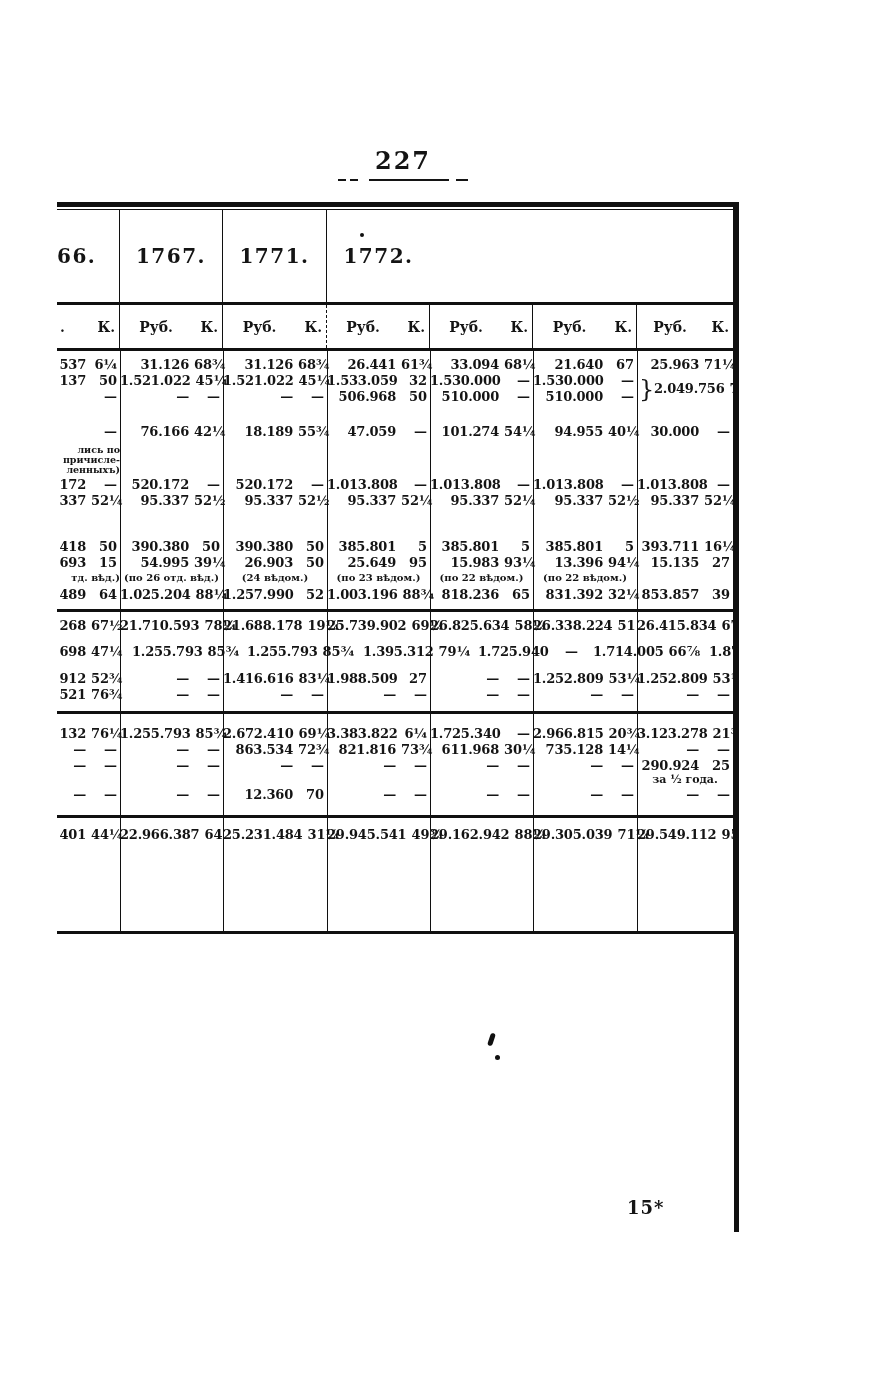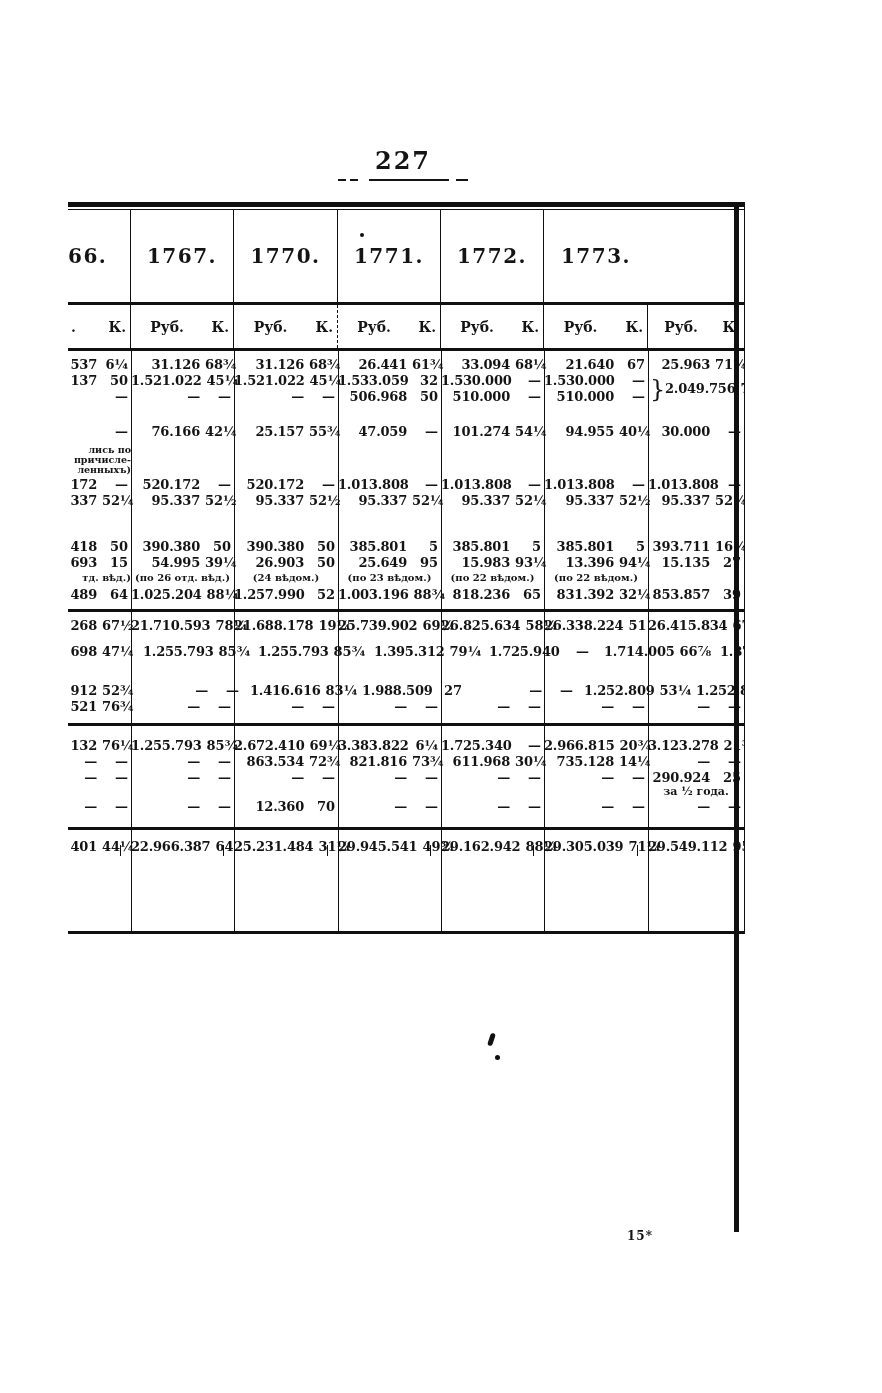--- a/index.html
+++ b/index.html
@@ -8,29 +8,29 @@
     font-family:"DejaVu Serif","Liberation Serif",serif;color:#141414;
     overflow:hidden;
   }
   
   .pageno{position:absolute;left:338px;top:146px;width:130px;text-align:center;}
   .pageno .num{font-size:24px;font-weight:bold;letter-spacing:2px;}
   .pageno .rule{display:flex;justify-content:center;align-items:center;gap:7px;margin-top:4px;}
   .pageno .rule .seg1{width:24px;height:2px;background:repeating-linear-gradient(90deg,#141414 0 8px,transparent 8px 12px);}
   .pageno .rule .seg2{width:80px;height:2px;background:#141414;}
   .pageno .rule .seg3{width:12px;height:2px;background:#141414;}
-  .sig{position:absolute;left:627px;top:1197px;font-size:12px;font-weight:bold;letter-spacing:1px;margin-top:32px;}
+  .sig{position:absolute;left:627px;top:1197px;font-size:18px;font-weight:bold;letter-spacing:1px;}
   .right-bar{position:absolute;left:734px;top:202px;width:5px;height:1030px;background:#101010;}
   .stub{position:absolute;top:845px;width:1px;height:11px;background:#101010;}
   .dot-artifact{position:absolute;left:360px;top:233px;width:4px;height:4px;border-radius:50%;background:#101010;}
   .ink-a{position:absolute;left:489px;top:1033px;width:5px;height:13px;border-radius:3px;background:#101010;transform:rotate(18deg);}
   .ink-b{position:absolute;left:495px;top:1055px;width:5px;height:5px;border-radius:50%;background:#101010;}
   
   .table{
-    position:absolute;left:68px;top:202px;width:676px;
+    position:absolute;left:57px;top:202px;width:676px;
     border-top:5px solid #101010;border-right:1px solid #101010;border-bottom:3px solid #101010;
     box-sizing:content-box;
   }
   .inner-top{height:1px;background:#101010;margin-top:2px;}
   .grid{display:grid;grid-template-columns:63px 103px 104px 103px 103px 104px 96px;}
   .year-row{height:92px;border-bottom:3px solid #101010;}
   .year-row .hcell{display:flex;align-items:center;justify-content:center;
     font-size:20px;font-weight:bold;letter-spacing:1.5px;border-right:1px solid #101010;box-sizing:border-box;}
   .year-row .hcell:last-child{border-right:none;}
   .year-row .c0{justify-content:flex-start;padding-left:0;}
@@ -55,21 +55,21 @@
   .cell.frag{display:block;text-align:right;font-size:9.5px;line-height:10px;font-weight:bold;}
   .cell.brace{transform:translateY(8px);align-items:center;padding-left:2px;letter-spacing:-0.3px;}
   .cell.brace .br{font-size:24px;font-weight:normal;line-height:16px;}
   .cell.brace .k{width:20px;padding-right:1px;}
   .row.noterow{height:14px;line-height:14px;}
   .row.fragrow{height:30px;}
   .row.h12{height:12px;line-height:12px;}
   .row.h12 .cell.note{font-size:11px;}
   .hrule{height:3px;background:#101010;}
   .mt1{margin-top:1px;}.mt2{margin-top:2px;}.mt5{margin-top:5px;}.mt6{margin-top:6px;}
-  .mt8{margin-top:8px;}.mt9{margin-top:9px;}.mt10{margin-top:10px;gap:12px;}.mt11{margin-top:23px;gap:8px;}
+  .mt8{margin-top:8px;}.mt9{margin-top:9px;}.mt10{margin-top:10px;gap:12px;}.mt11{margin-top:11px;}
   .mt12{margin-top:12px;}.mt19{margin-top:19px;}.mt30{margin-top:30px;}
 </style>
 </head>
 <body>
 
 <div class="pageno">
   <div class="num">227</div>
   <div class="rule">
     <span class="seg1"></span>
       <span class="seg2"></span>
@@ -80,31 +80,25 @@
 <div class="table">
   <div class="inner-top"></div>
 
   <div class="grid year-row">
     <div class="hcell c0">
         <span>66.</span>
       </div>
     <div class="hcell c1">
         <span>1767.</span>
       </div>
-    <div class="hcell c3">
-        <span>1770.</span>
-      </div>
     <div class="hcell c4">
         <span>1771.</span>
       </div>
     <div class="hcell c5">
         <span>1772.</span>
-      </div>
-    <div class="hcell c6">
-        <span>1773.</span>
       </div>
   </div>
 
   <div class="grid unit-row">
     <div class="ucell c0">
         <span class="rub-label">.</span>
         <span class="kop-label">К.</span>
       </div>
     <div class="ucell c1">
         <span class="rub-label">Руб.</span>
@@ -230,21 +224,21 @@
       <div class="row mt19">
         <div class="cell c0">
           <span class="r"></span>
           <span class="k">—</span>
         </div>
         <div class="cell c1">
           <span class="r">76.166</span>
           <span class="k">42¼</span>
         </div>
         <div class="cell c2">
-          <span class="r">25.157</span>
+          <span class="r">18.189</span>
           <span class="k">55¾</span>
         </div>
         <div class="cell c3">
           <span class="r">47.059</span>
           <span class="k">—</span>
         </div>
         <div class="cell c4">
           <span class="r">101.274</span>
           <span class="k">54¼</span>
         </div>

